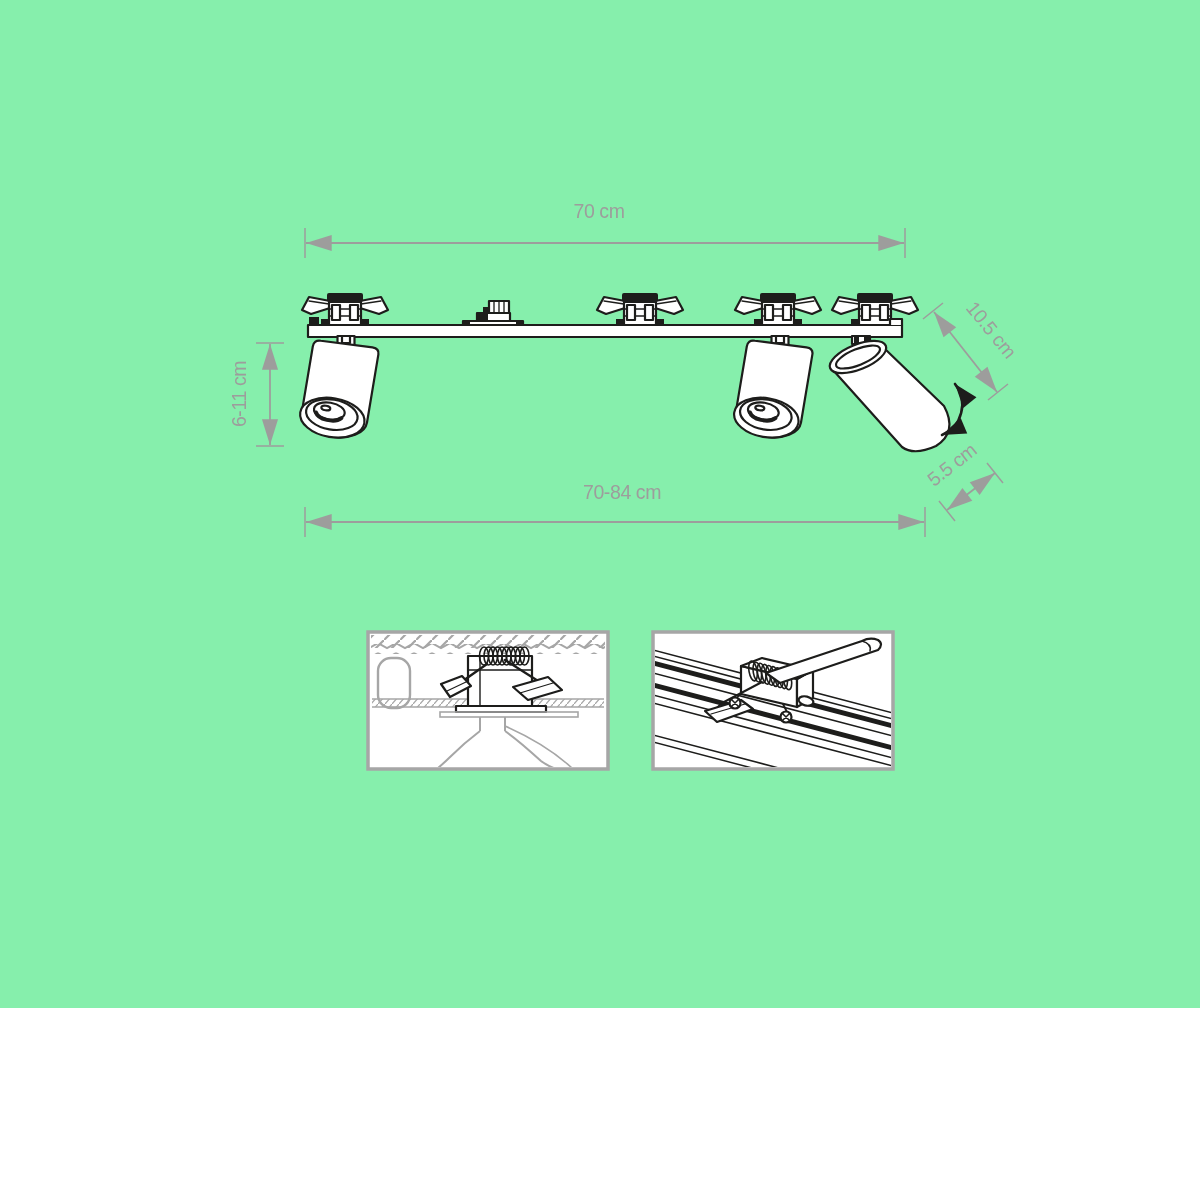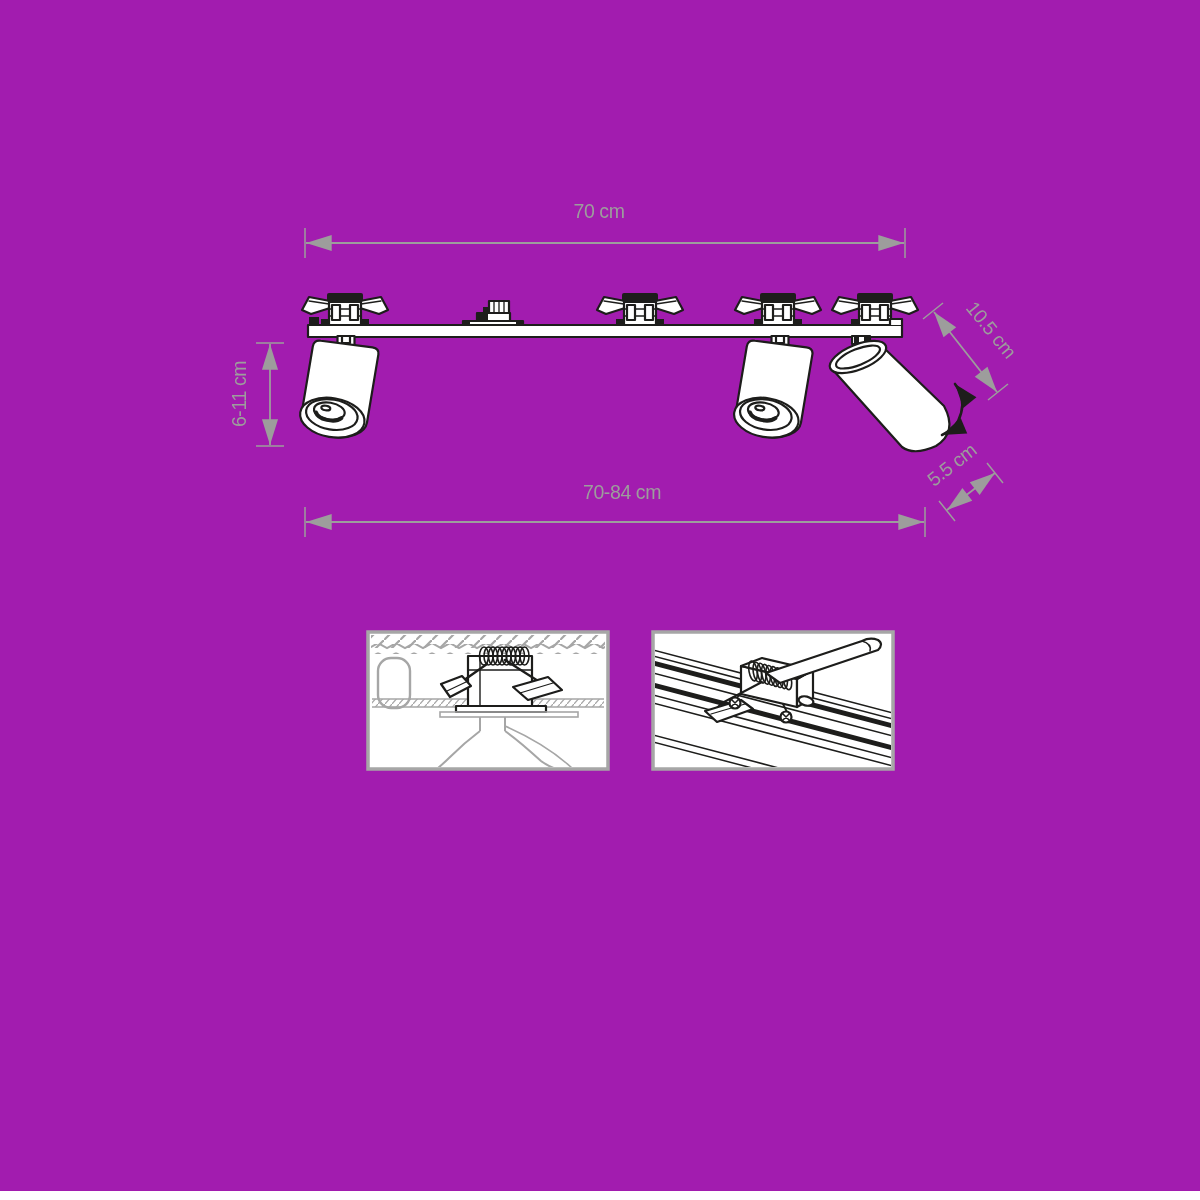--- a/index.html
+++ b/index.html
@@ -1,16 +1,16 @@
 <!DOCTYPE html>
 <html style="--dimension_gray: #9d9d9c; --line_black: #1d1d1b; --inset_border: #a6a6a6; --inset_soft_gray: #a6a6a6;"><head>
 <meta charset="utf-8">
 <style>
   html,body{margin:0;padding:0;background:#ffffff;}
-  .canvas{position:relative;width:1200px;height:1191px;background:#a21caf;overflow:hidden;
+  .canvas{position:relative;width:1200px;height:1008px;background:#86efac;overflow:hidden;
           font-family:"Liberation Sans",sans-serif;}
   svg{display:block;}
   
   .dimln  {stroke:var(--dimension_gray);stroke-width:1.8;fill:none;}
   .dimtick{stroke:var(--dimension_gray);stroke-width:1.5;fill:none;}
   .dimarrow{fill:var(--dimension_gray);}
   .dim-label{fill:var(--dimension_gray);font-family:"Liberation Sans",sans-serif;
              font-size:19.5px;letter-spacing:-0.4px;}
   
   .blk {stroke:var(--line_black);stroke-width:2.2;fill:#ffffff;stroke-linejoin:round;stroke-linecap:round;}

